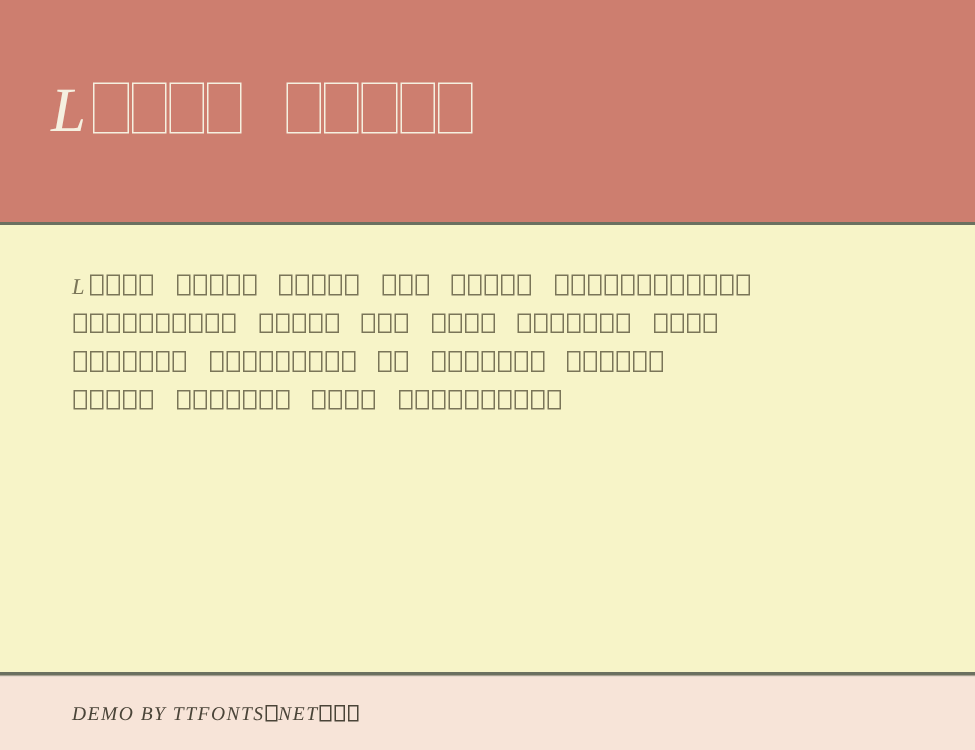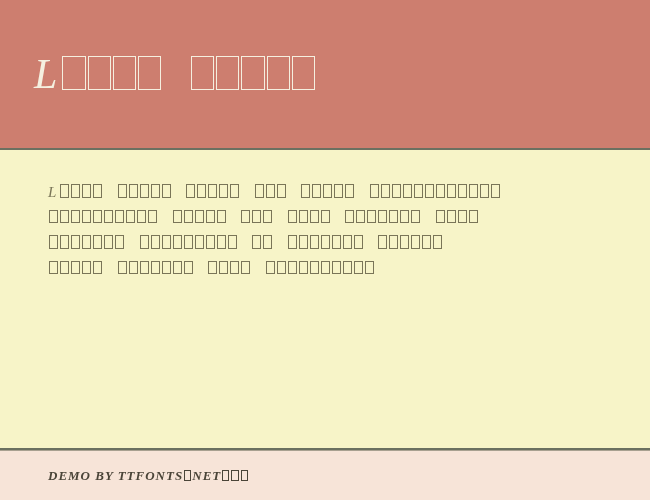--- a/index.html
+++ b/index.html
@@ -49,21 +49,21 @@
     background: #f7e4d8;
     height: 50px;
     padding: 0 48px;
     display: flex;
     align-items: center;
   }
   .footer-text {
     color: #4a4438;
     font-size: 13px;
     letter-spacing: 1px;
-    font-weight: 700;
+    font-weight: 400;
   }
   .glyph-box {
     display: inline-block;
     width: 0.6em;
     height: 0.9em;
     border: 1px solid currentColor;
     margin: 0 1px;
     vertical-align: baseline;
     position: relative;
     top: 0.05em;

